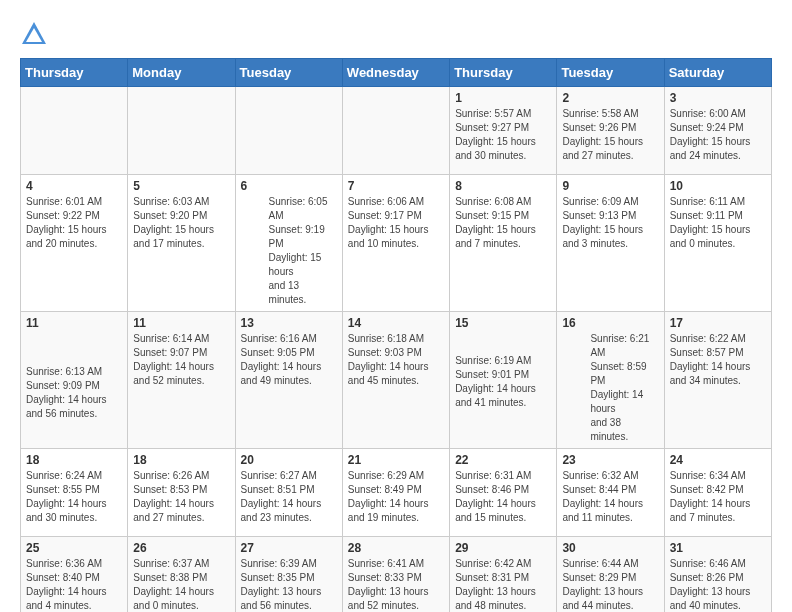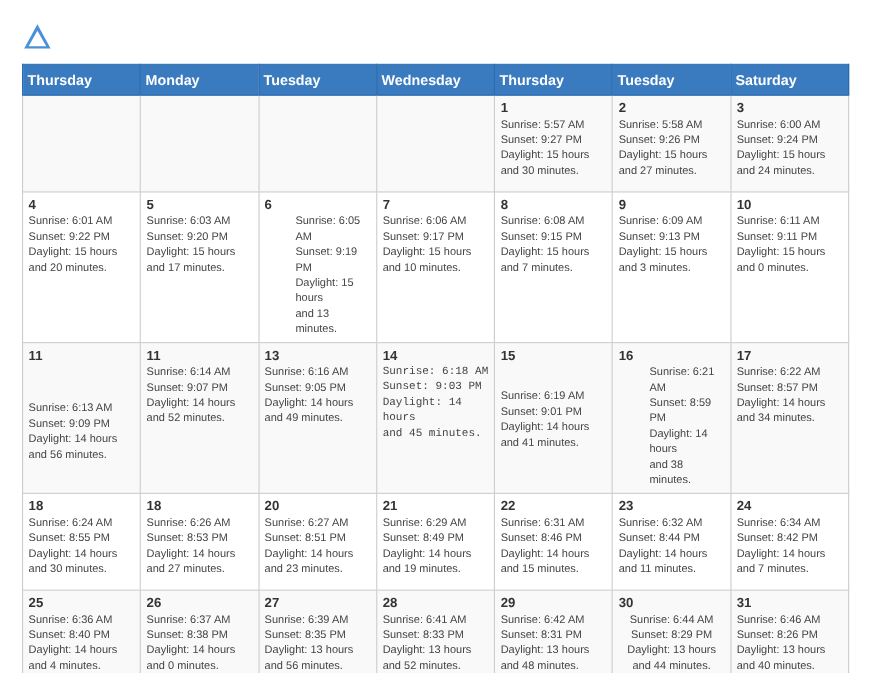--- a/index.html
+++ b/index.html
@@ -214,21 +214,21 @@
         </td>
         <td>
           <span class="day-number">13</span>
           <div class="cell-info" style="white-space: pre-line;">Sunrise: 6:16 AM
 Sunset: 9:05 PM
 Daylight: 14 hours
 and 49 minutes.</div>
         </td>
         <td>
           <span class="day-number">14</span>
-          <div class="cell-info" style="white-space: pre-line; font-family: Liberation Mono, monospace;">Sunrise: 6:18 AM
+          <div class="cell-info" style="white-space: pre-line;">Sunrise: 6:18 AM
 Sunset: 9:03 PM
 Daylight: 14 hours
 and 45 minutes.</div>
         </td>
         <td>
           <span class="day-number">15</span>
           <div class="cell-info" style="white-space: pre-line; margin-top: 24px;">Sunrise: 6:19 AM
 Sunset: 9:01 PM
 Daylight: 14 hours
 and 41 minutes.</div>
@@ -330,21 +330,21 @@
         </td>
         <td>
           <span class="day-number">29</span>
           <div class="cell-info" style="white-space: pre-line;">Sunrise: 6:42 AM
 Sunset: 8:31 PM
 Daylight: 13 hours
 and 48 minutes.</div>
         </td>
         <td>
           <span class="day-number">30</span>
-          <div class="cell-info" style="white-space: pre-line; text-align: center;">Sunrise: 6:44 AM
+          <div class="cell-info" style="white-space: pre-line;">Sunrise: 6:44 AM
 Sunset: 8:29 PM
 Daylight: 13 hours
 and 44 minutes.</div>
         </td>
         <td>
           <span class="day-number">31</span>
           <div class="cell-info" style="white-space: pre-line;">Sunrise: 6:46 AM
 Sunset: 8:26 PM
 Daylight: 13 hours
 and 40 minutes.</div>

